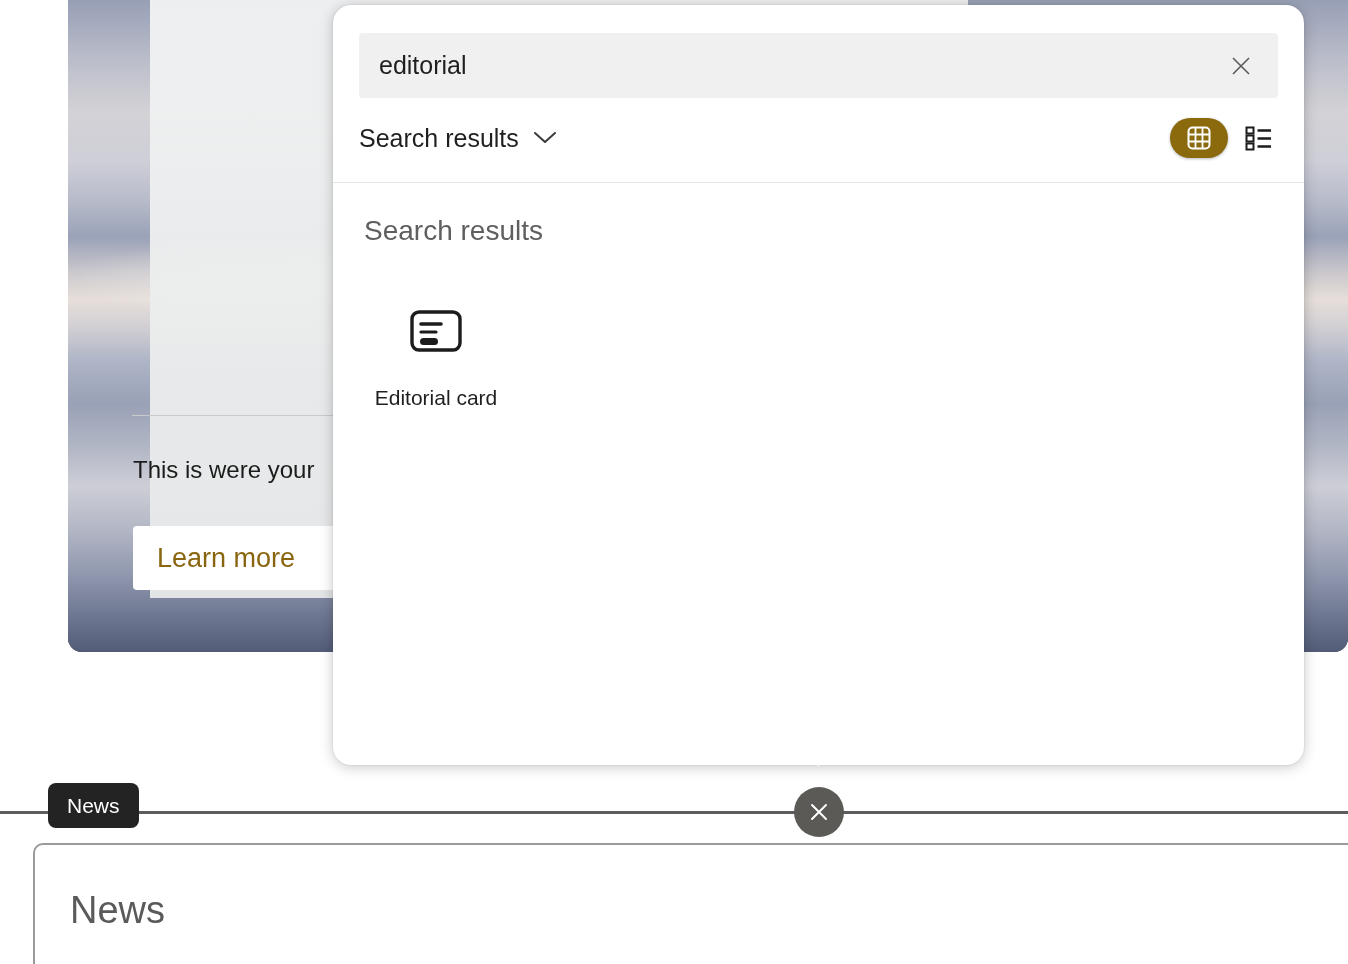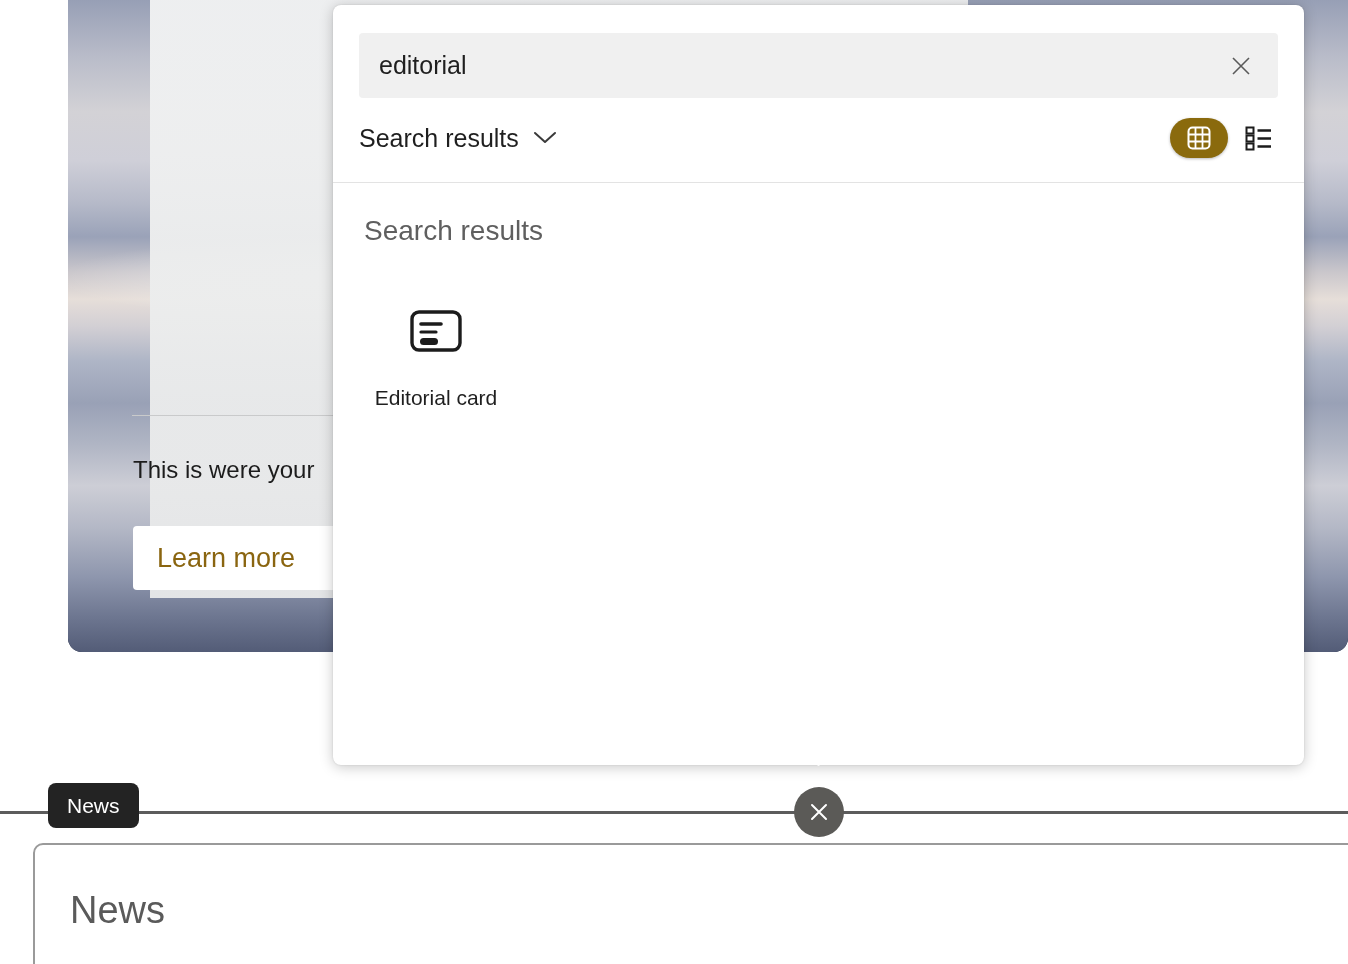--- a/index.html
+++ b/index.html
@@ -118,21 +118,21 @@
   }
 
   
   .flyout {
     position: absolute;
     left: 333px;
     top: 5px;
     width: 971px;
     height: 760px;
     background: #ffffff;
-    border-radius: 8px;
+    border-radius: 18px;
     box-shadow: 0 2px 14px rgba(0,0,0,.22), 0 0 2px rgba(0,0,0,.12);
     z-index: 20;
   }
 
   
   .flyout-notch {
     position: absolute;
     left: 50%;
     bottom: -1px;
     transform: translateX(-50%);

